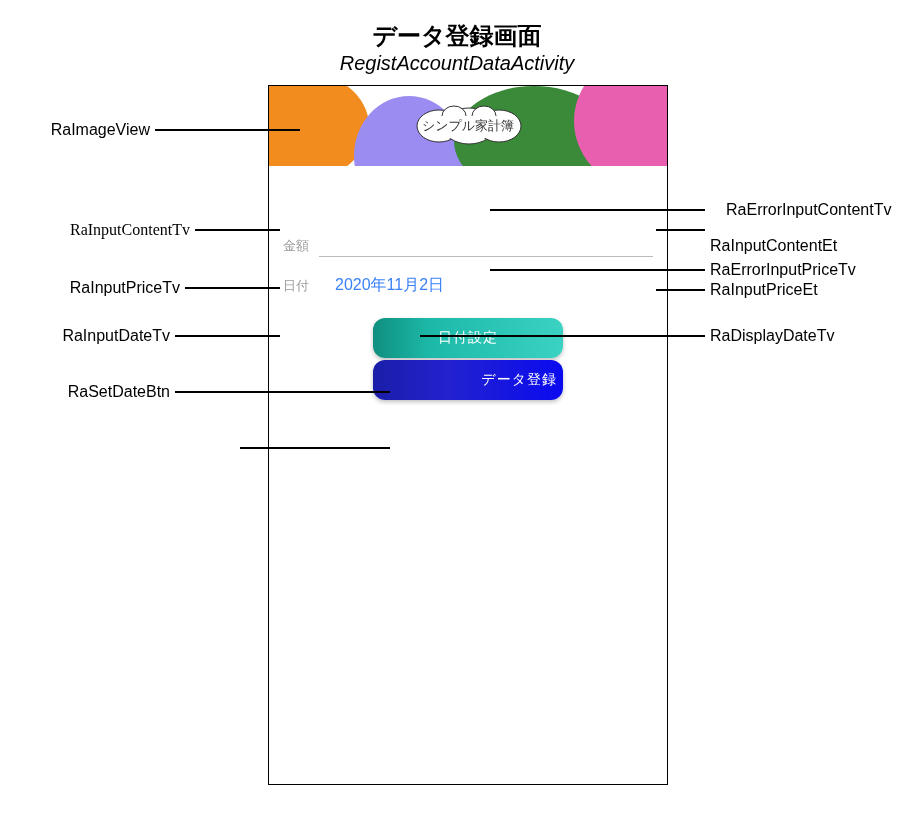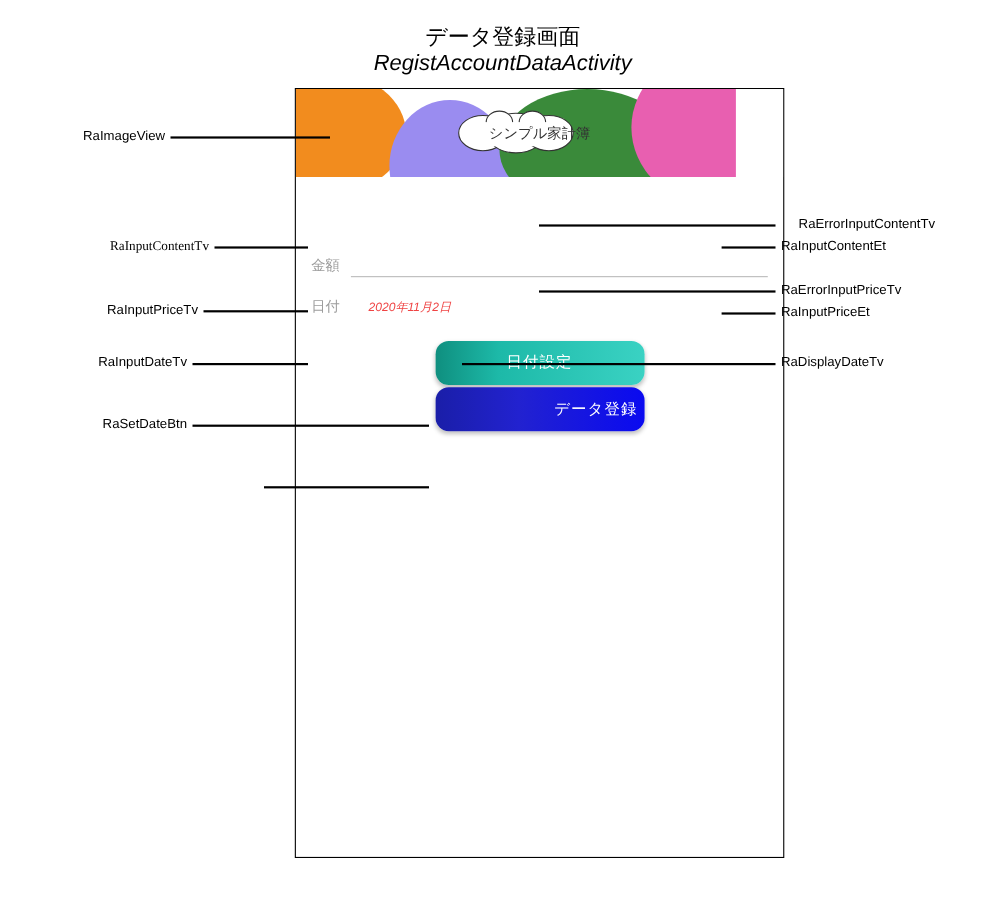--- a/index.html
+++ b/index.html
@@ -9,34 +9,34 @@
     font-family: "Helvetica Neue", Arial, "Hiragino Kaku Gothic ProN", "Yu Gothic", sans-serif;
     background: #fff;
     width: 914px;
     height: 831px;
     position: relative;
   }
   .title-block {
     text-align: center;
     margin-bottom: 10px;
   }
-  .title-block .line1 { font-size: 20px; font-weight: 400; }
+  .title-block .line1 { font-size: 24px; font-weight: 700; }
   .title-block .line2 { font-size: 20px; font-weight: 400; font-style: italic; }
 
   .stage {
     position: relative;
     width: 100%;
     height: 740px;
   }
 
   .phone {
     position: absolute;
     left: 248px;
     top: 0;
-    width: 445px;
+    width: 400px;
     height: 700px;
     border: 1px solid #000;
     background: #fff;
     overflow: hidden;
   }
 
   .header-img {
     width: 100%;
     height: 80px;
     position: relative;
@@ -74,23 +74,22 @@
     background: transparent;
   }
   .date-row {
     display: flex;
     align-items: center;
     margin-top: 18px;
   }
   .date-row .field-label { padding-bottom: 0; }
   .date-value {
     margin-left: 16px;
-    font-size: 11px;
-    color: #ef4444;
-    font-style: italic;
+    font-size: 16px;
+    color: #3b82f6;
   }
 
   .btn {
     display: block;
     margin: 22px auto 0 auto;
     width: 190px;
     height: 40px;
     border: none;
     border-radius: 12px;
     color: #fff;
@@ -104,21 +103,21 @@
   }
   .btn-regist {
     background: linear-gradient(90deg, #1a1ea8 0%, #2222d0 40%, #0a0af0 100%);
     margin-top: 2px;
     text-align: right;
   }
 
   
   .ann {
     position: absolute;
-    font-size: 12px;
+    font-size: 16px;
     white-space: nowrap;
   }
   .ann-left { text-align: right; }
   .ann-right { text-align: left; }
   .line {
     position: absolute;
     background: #000;
     height: 1.5px;
   }
 
@@ -199,21 +198,21 @@
   <div class="line" style="left:155px; top:250px; width:105px;"></div>
 
   <div class="ann ann-left" style="left:0; top:298px; width:150px;">RaSetDateBtn</div>
   <div class="line" style="left:155px; top:306px; width:215px;"></div>
 
   <div class="line" style="left:220px; top:362px; width:150px;"></div>
 
   <div class="ann ann-right" style="left:706px; top:116px;">RaErrorInputContentTv</div>
   <div class="line" style="left:470px; top:124px; width:215px;"></div>
 
-  <div class="ann ann-right" style="left:690px; top:136px;">RaInputContentEt</div>
+  <div class="ann ann-right" style="left:690px; top:152px;">RaInputContentEt</div>
   <div class="line" style="left:636px; top:144px; width:49px;"></div>
 
   <div class="ann ann-right" style="left:690px; top:176px;">RaErrorInputPriceTv</div>
   <div class="line" style="left:470px; top:184px; width:215px;"></div>
 
   <div class="ann ann-right" style="left:690px; top:196px;">RaInputPriceEt</div>
   <div class="line" style="left:636px; top:204px; width:49px;"></div>
 
   <div class="ann ann-right" style="left:690px; top:242px;">RaDisplayDateTv</div>
   <div class="line" style="left:400px; top:250px; width:285px;"></div>

